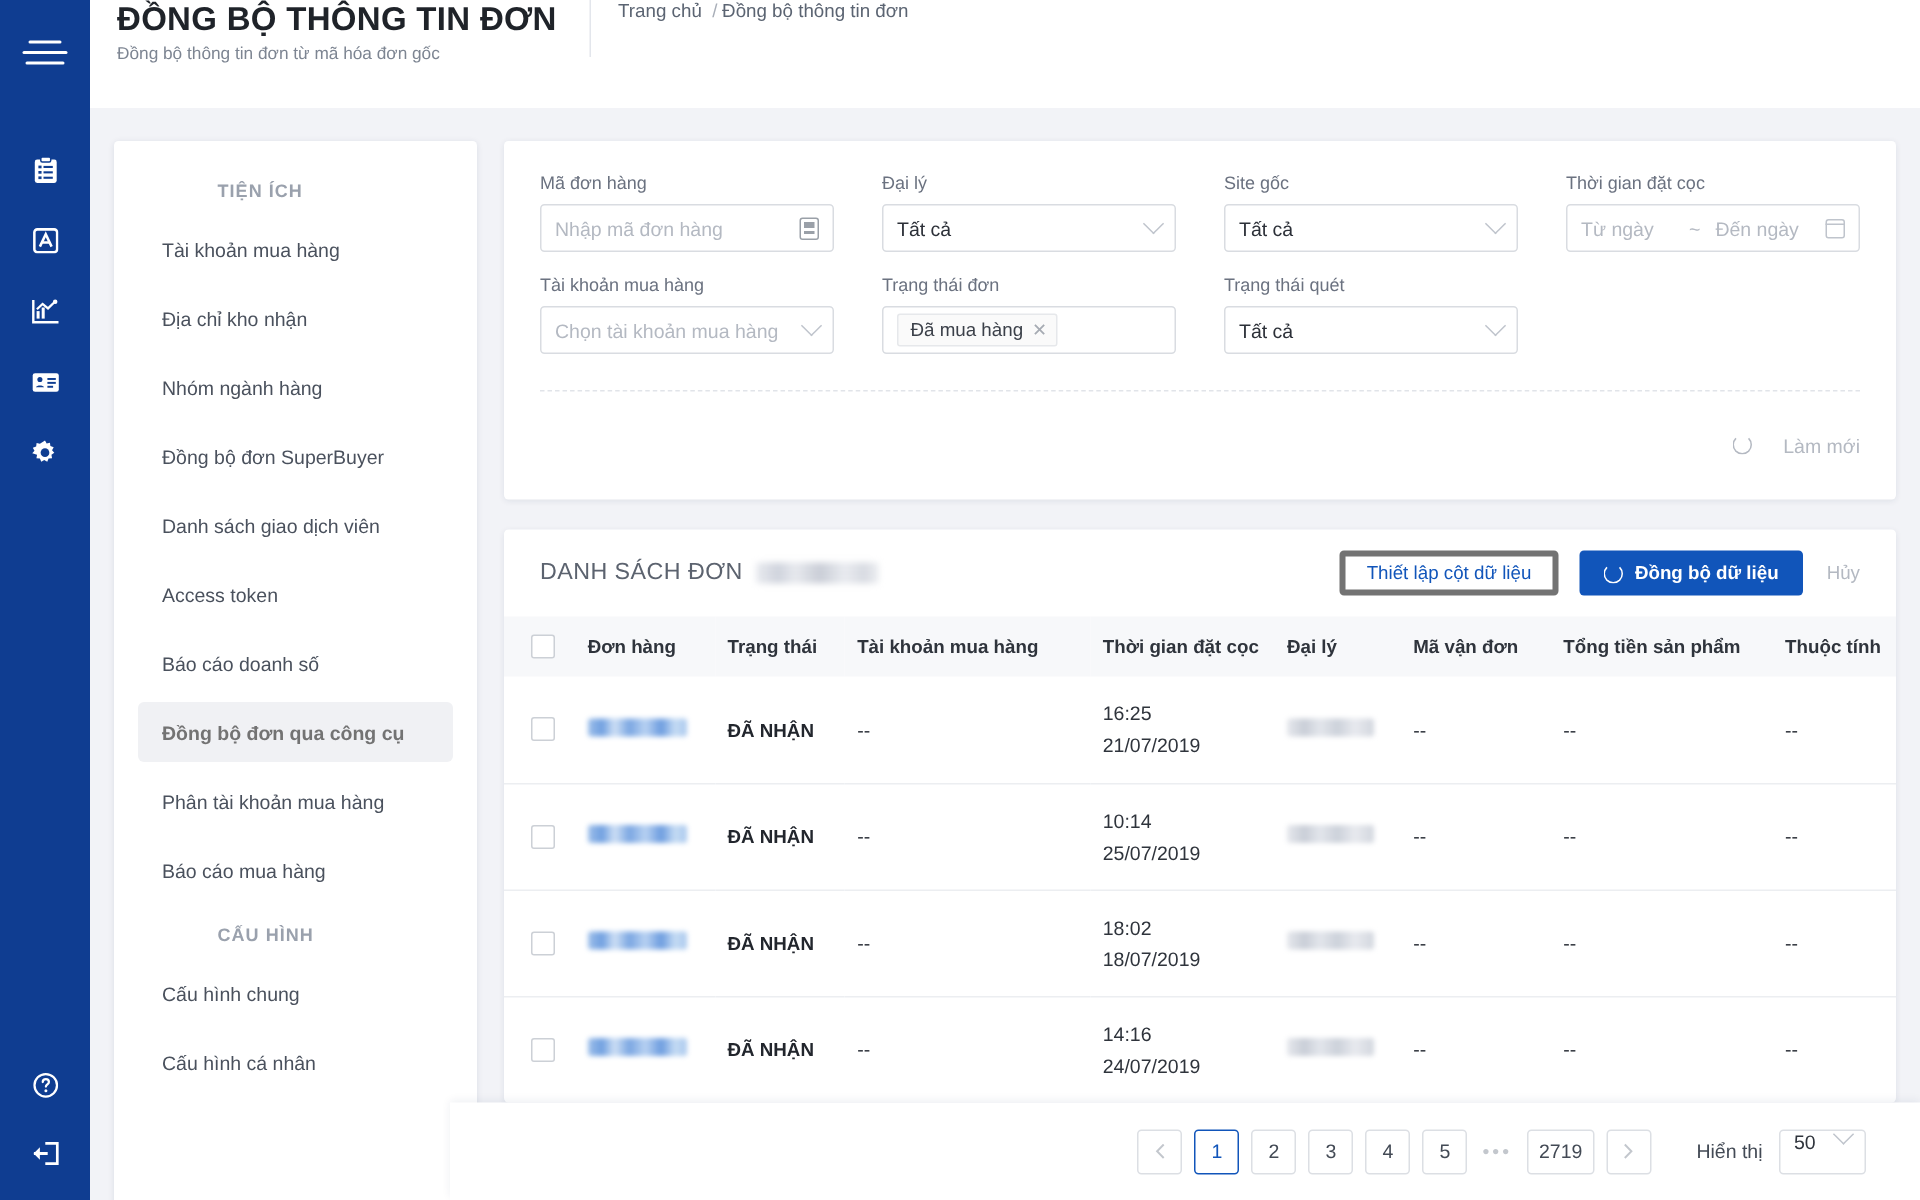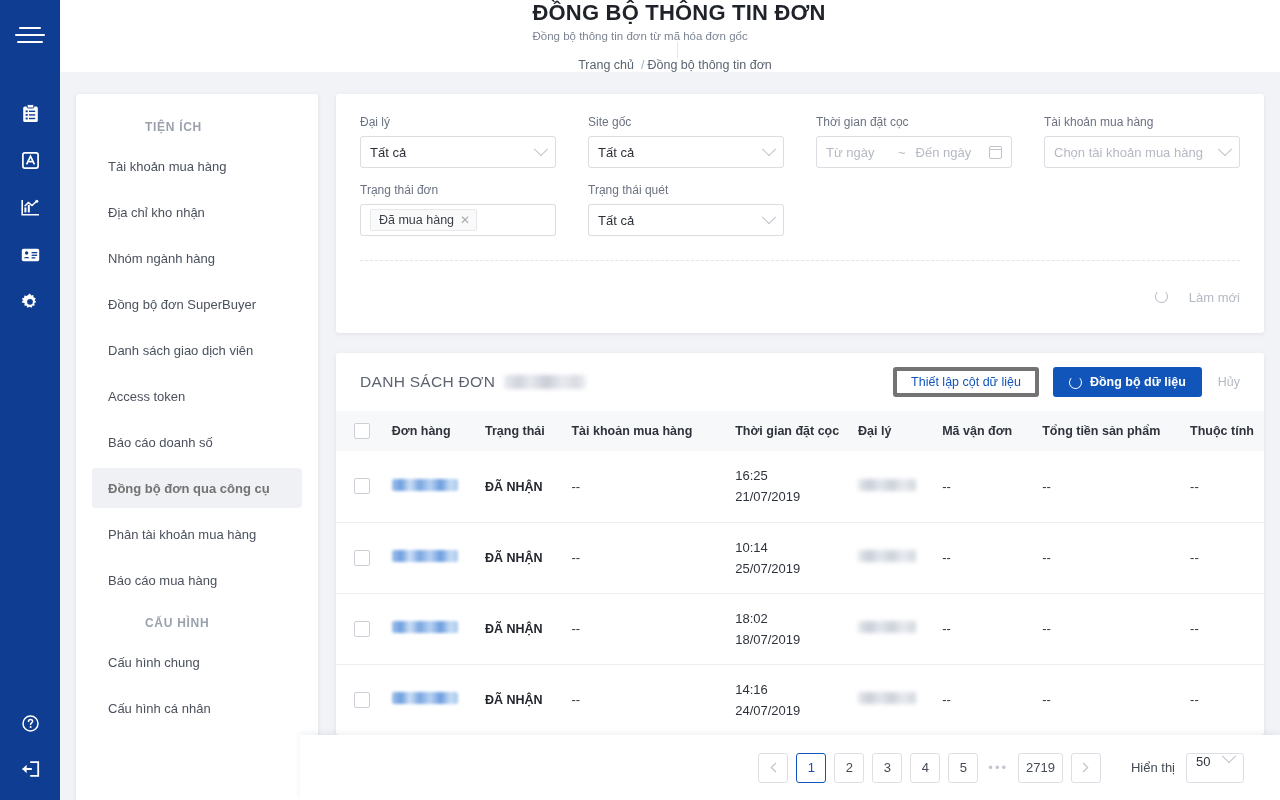--- a/index.html
+++ b/index.html
@@ -38,23 +38,22 @@
   }
   .rail-icon svg { display: block; }
   .rail-bottom { position: absolute; bottom: 8px; left: 0; width: 60px; }
   .rail-bottom .rail-icon { height: 46px; }
 
   
   .topbar {
     position: absolute; left: 60px; top: 0;
     width: 1220px; height: 72px;
     background: #ffffff;
-    display: flex; align-items: center;
+    display: flex; align-items: flex-start;
     padding-left: 10px;
-    flex-direction: column;
   }
   .title-block { padding-left: 8px; }
   .page-title {
     font-size: 22px; font-weight: bold; color: #1f2329;
     letter-spacing: .2px; line-height: 26px;
   }
   .page-sub { font-size: 11.5px; color: #7d8592; margin-top: 4px; }
   .crumb-sep {
     width: 1px; height: 38px; background: #e3e6ec;
     margin: 0 18px 0 22px;
@@ -372,20 +371,27 @@
     <div class="menu-group-title">CẤU HÌNH</div>
     <div class="menu-item">Cấu hình chung</div>
     <div class="menu-item">Cấu hình cá nhân</div>
   </aside>
 
   <main class="content">
 
     <section class="card filter-card">
       <div class="filter-grid">
 
+        <div class="field">
+          <div class="field-label">Mã đơn hàng</div>
+          <div class="ctl">
+            <span class="grow ph">Nhập mã đơn hàng</span>
+            <span class="scan-ico"></span>
+          </div>
+        </div>
 
         <div class="field">
           <div class="field-label">Đại lý</div>
           <div class="ctl">
             <span class="grow">Tất cả</span>
             <span class="chev"></span>
           </div>
         </div>
 
         <div class="field">

